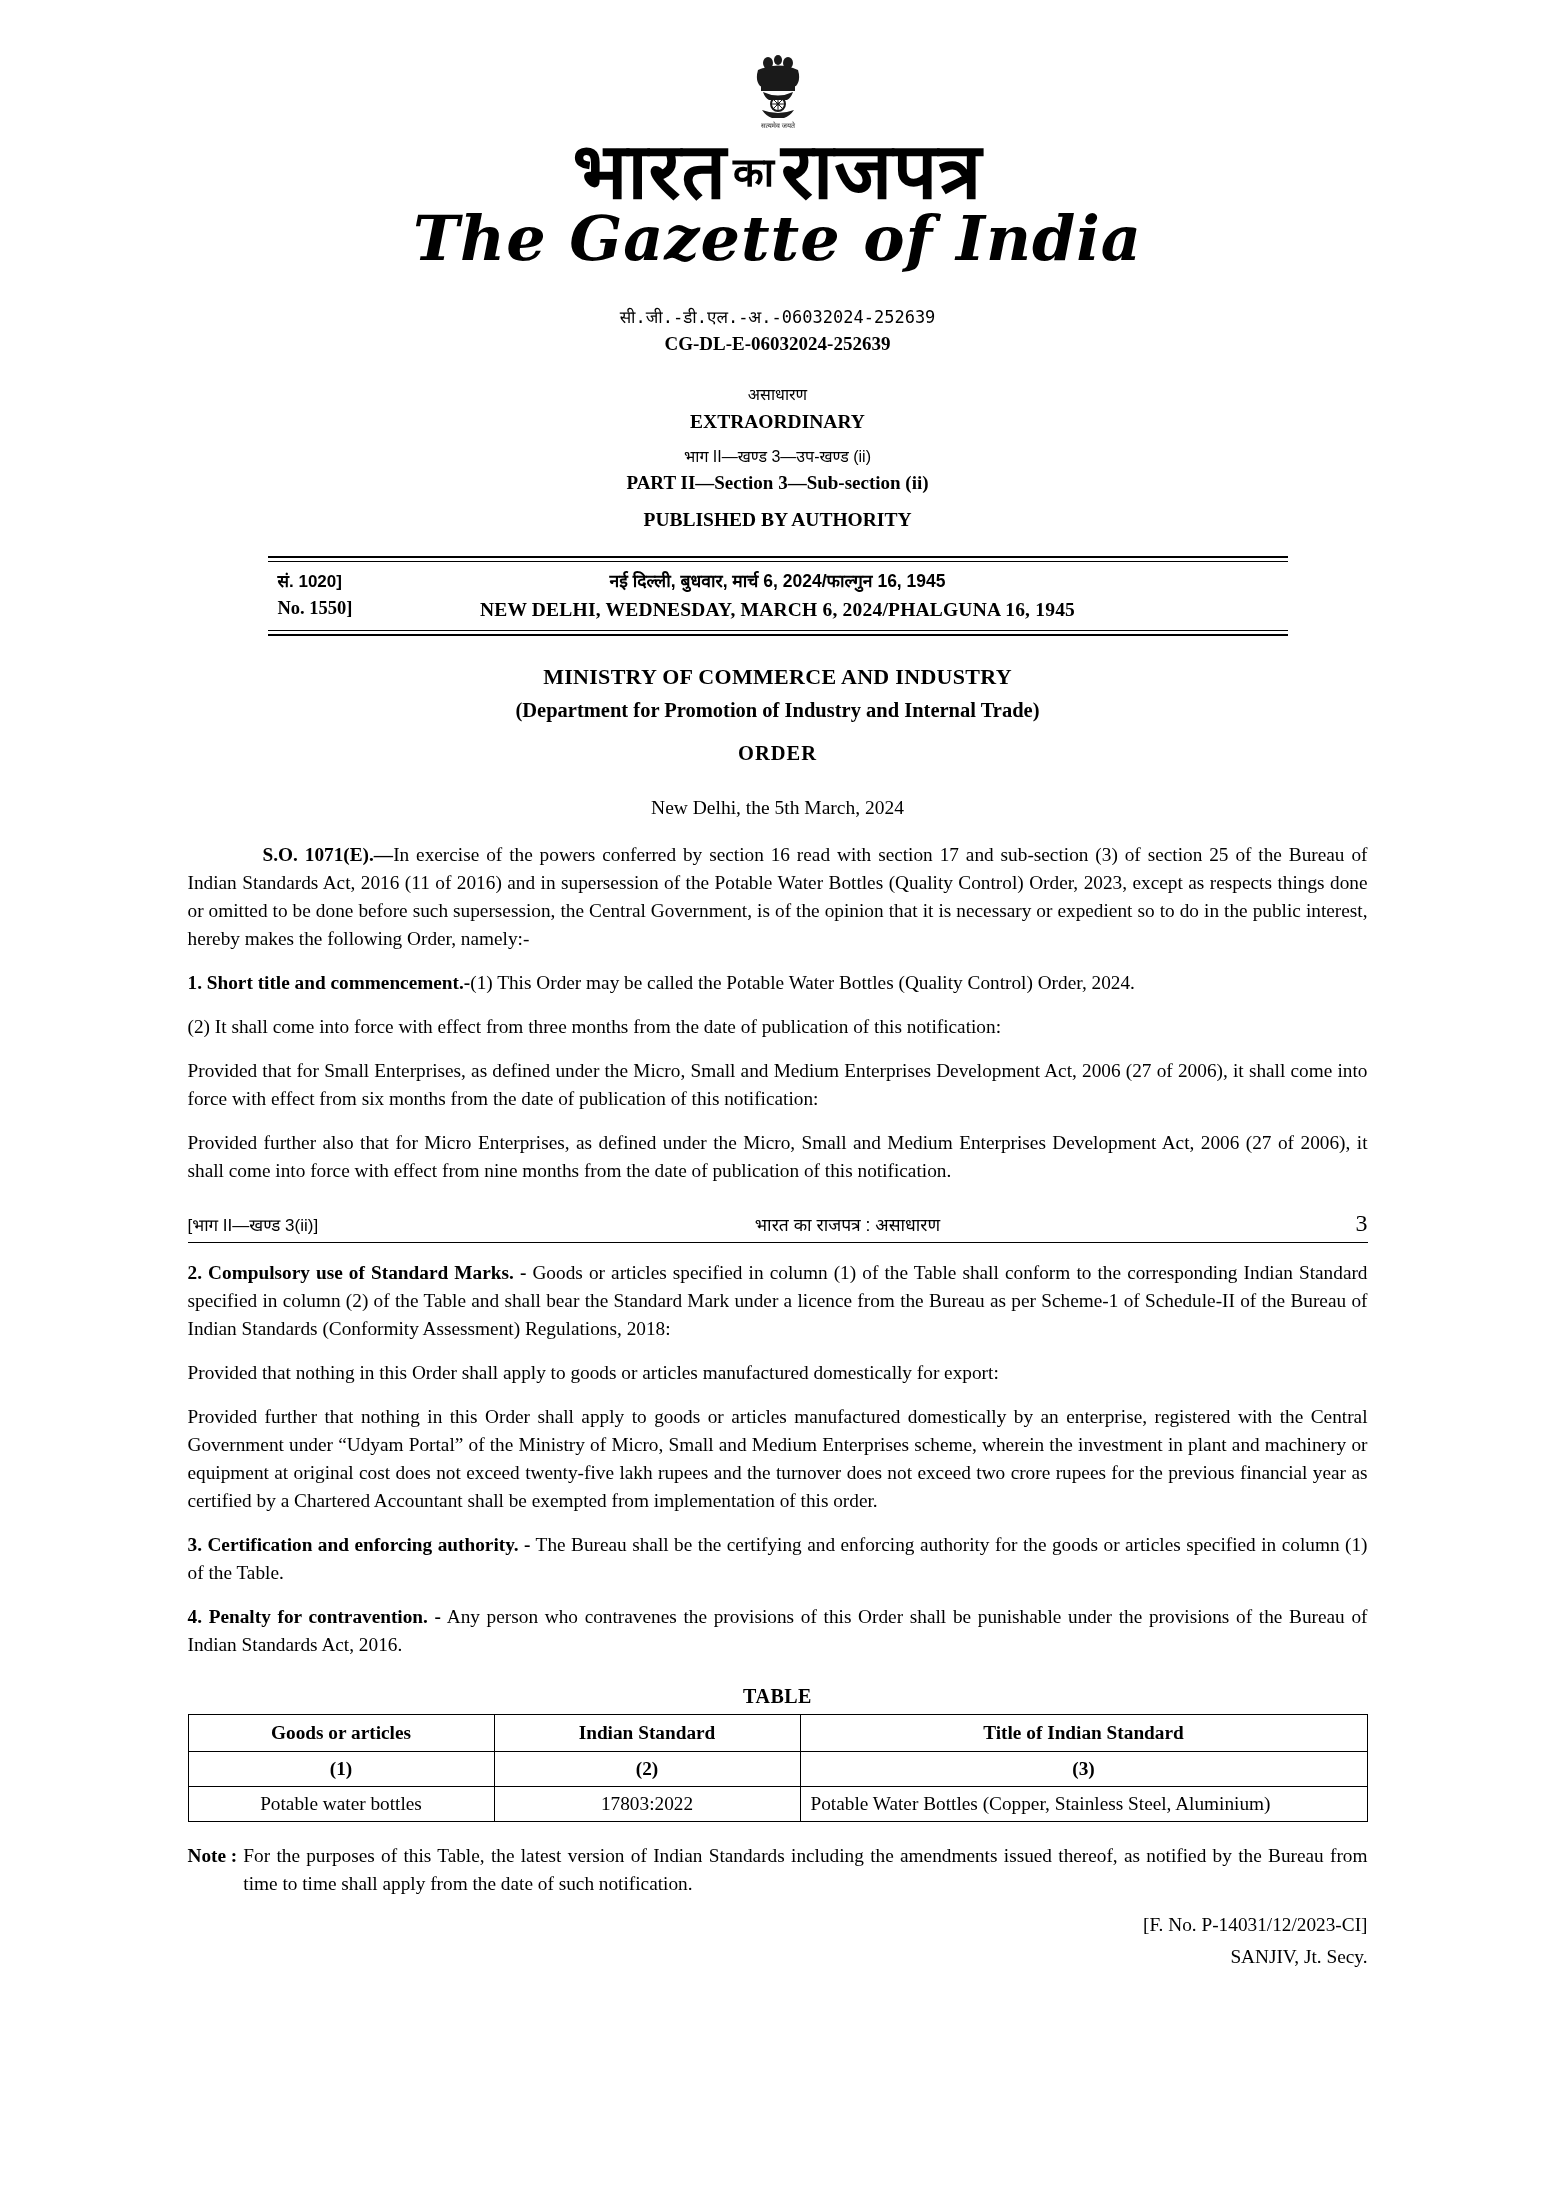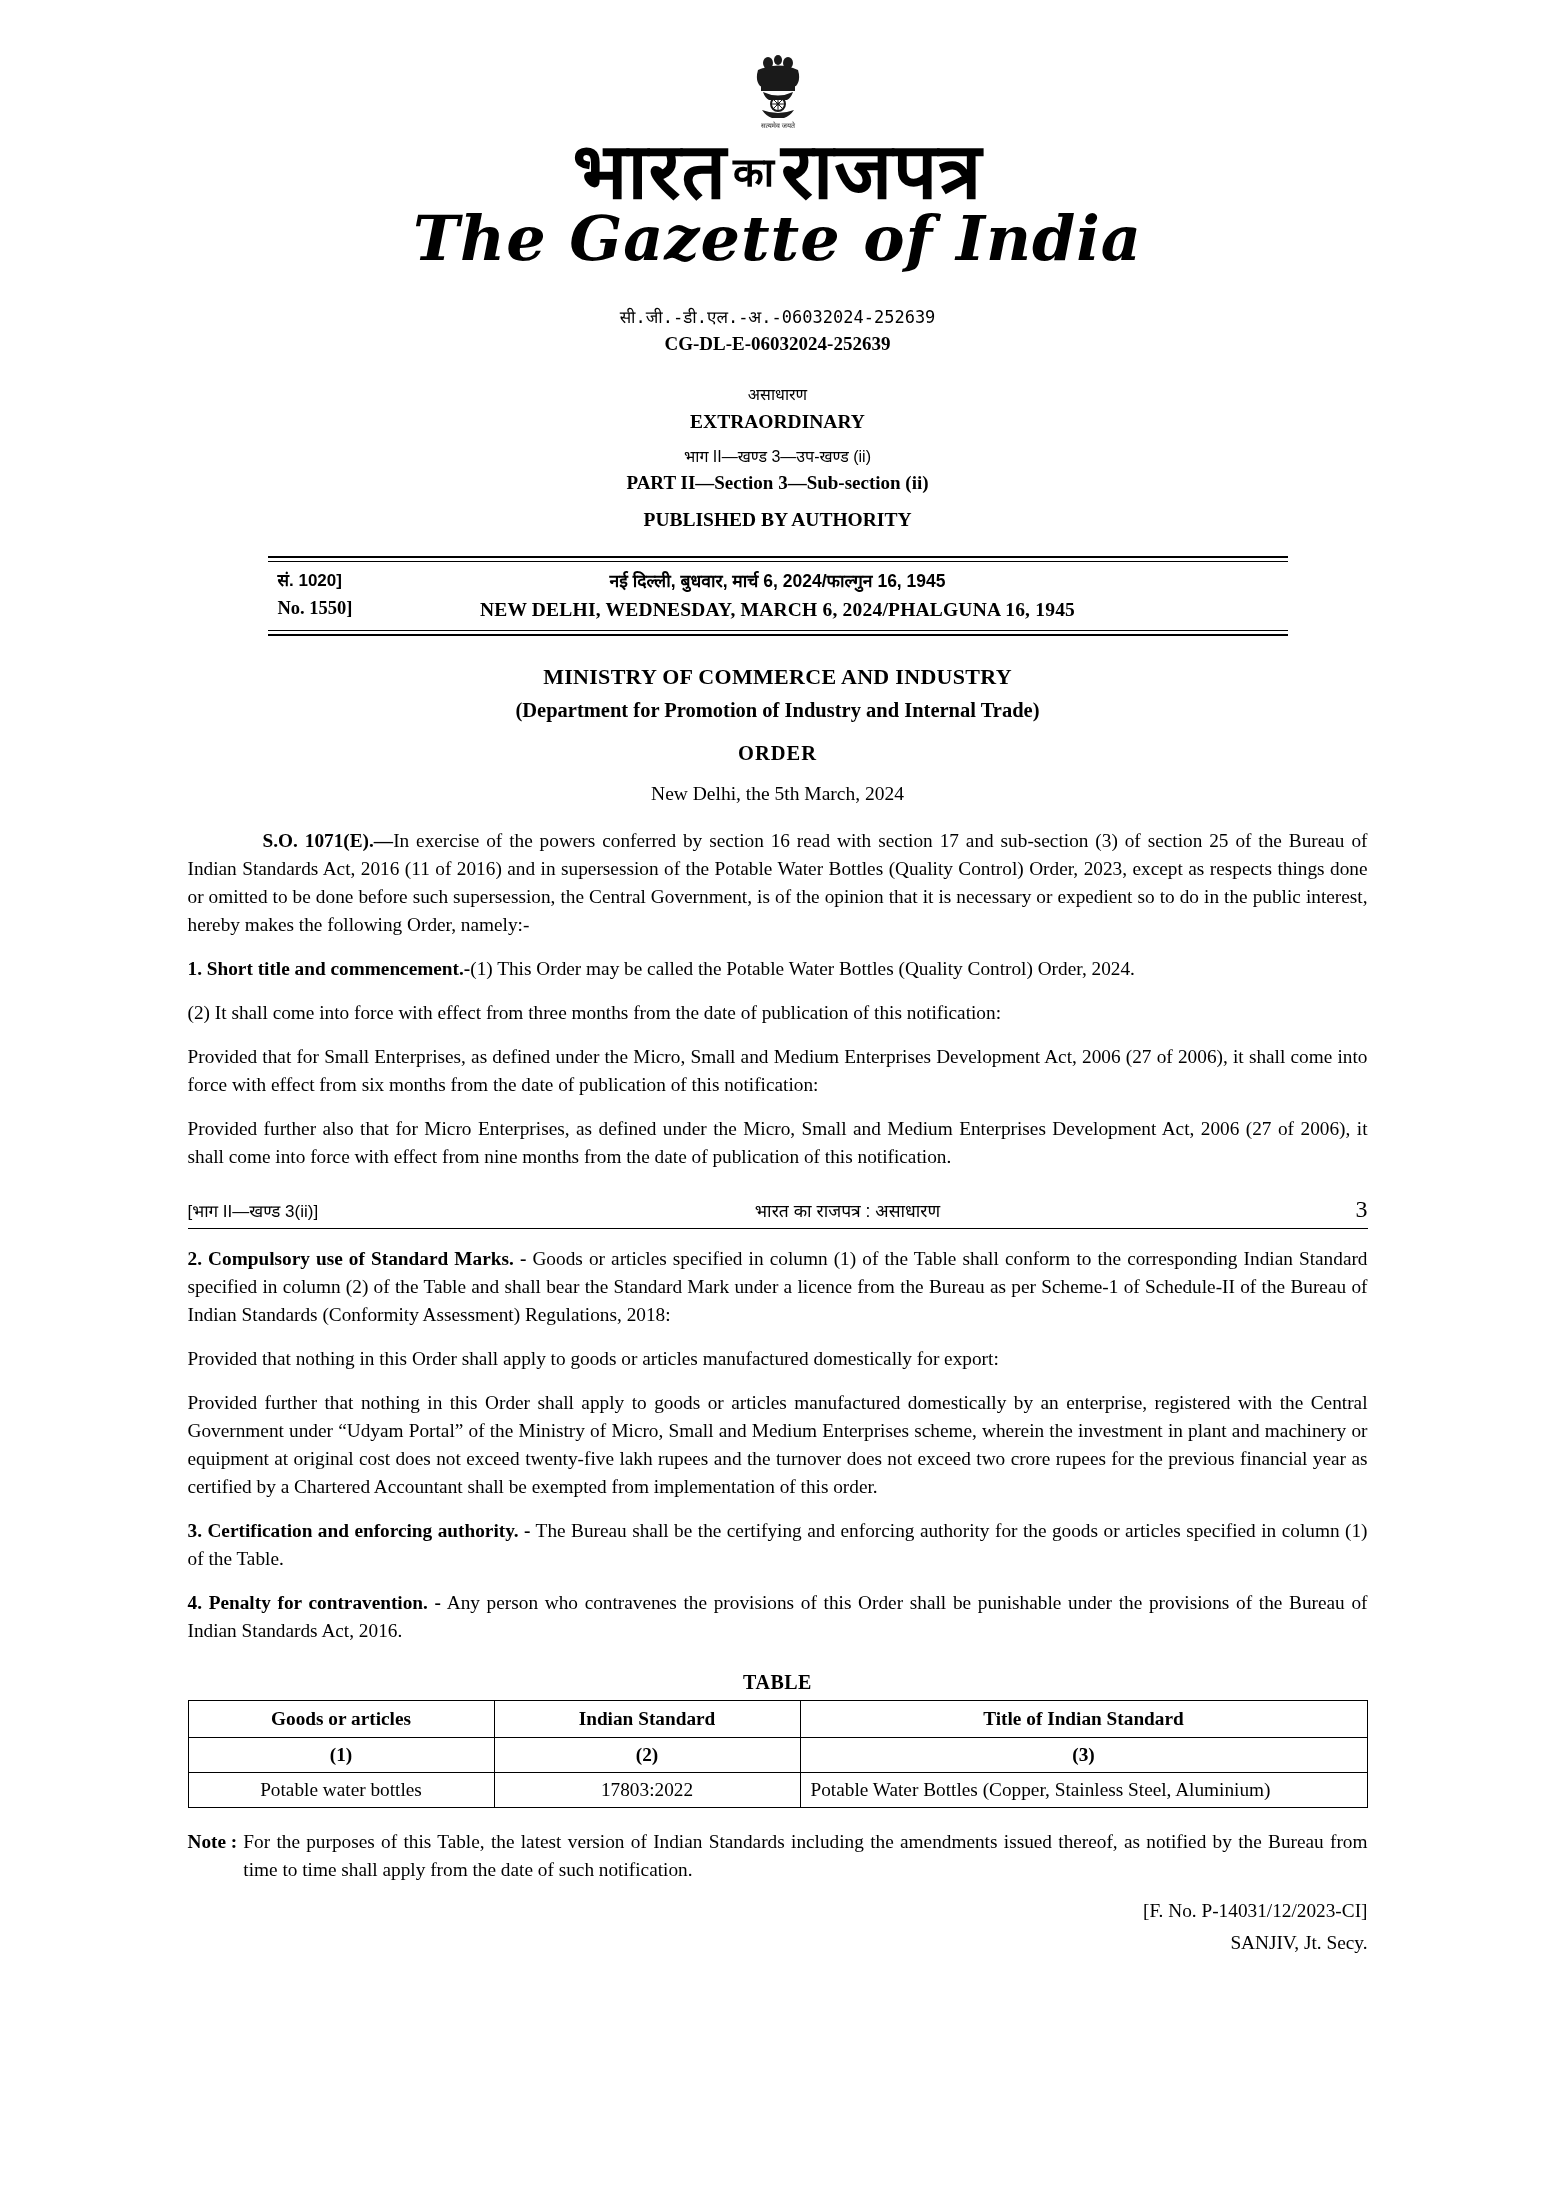--- a/index.html
+++ b/index.html
@@ -130,21 +130,21 @@
   }
   .rule-thin {
     border-top: 1.2px solid #000;
     height: 0;
   }
   .no-date {
     padding: 6px 0 6px 0;
   }
   .nd-row {
     display: flex;
-    align-items: flex-start;
+    align-items: center;
     font-size: 19px;
     line-height: 1.5;
   }
   .nd-left {
     width: 150px;
     padding-left: 10px;
     box-sizing: border-box;
     font-weight: bold;
     font-size: 18.5px;
   }
@@ -173,21 +173,21 @@
   }
   .order-h {
     text-align: center;
     margin-top: 20px;
     font-weight: bold;
     font-size: 20.5px;
     letter-spacing: 1px;
   }
   .place-date {
     text-align: center;
-    margin-top: 18px;
+    margin-top: 32px;
     font-size: 19.5px;
   }
 
   
   .body-text {
     margin: 8px auto;
     width: 1180px;
     font-size: 19.3px;
     line-height: 1.45;
     text-align: justify;

